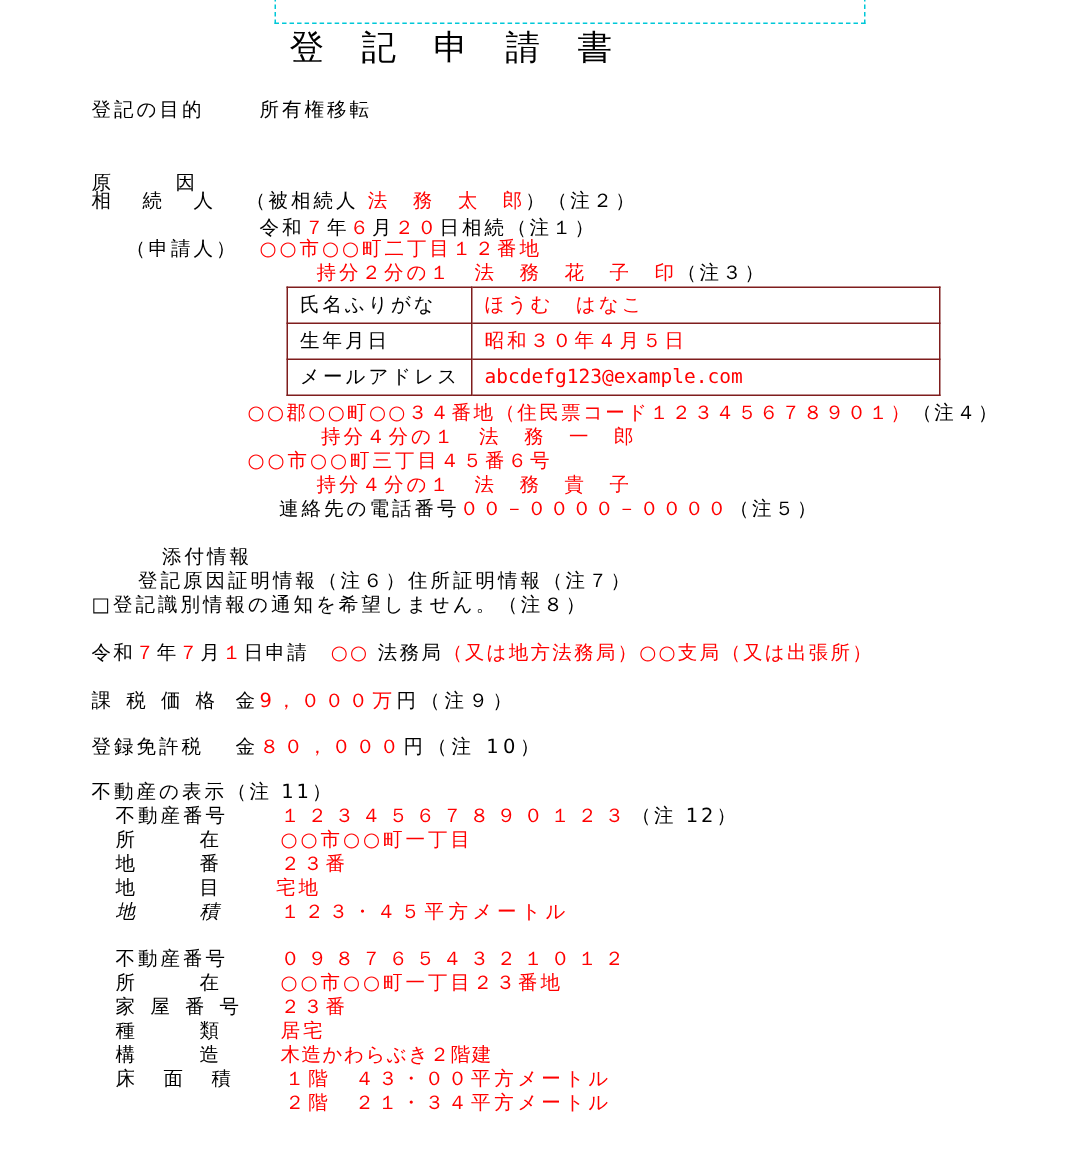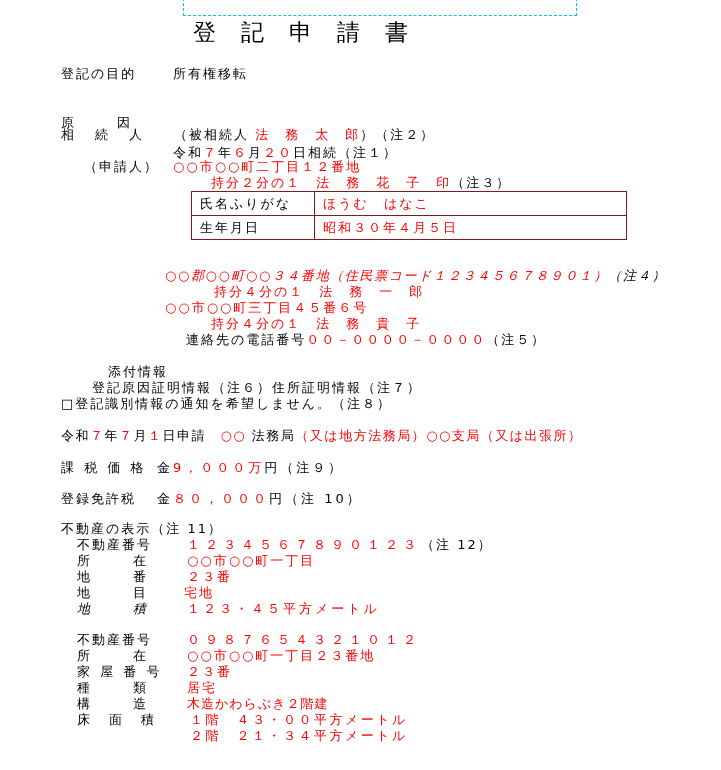--- a/index.html
+++ b/index.html
@@ -65,44 +65,48 @@
 
 <div class="abs" style="left:61px;top:66px;">登記の目的</div>
 <div class="abs" style="left:173px;top:66px;">所有権移転</div>
 
 <div class="abs" style="left:61px;top:97px;letter-spacing:1px;margin-top:18px;">原　　　因</div>
 <div class="abs" style="left:173px;top:97px;margin-top:48px;">
   <span>令和</span><span class="red">７</span><span>年</span><span class="red">６</span><span>月</span><span class="red">２０</span><span>日相続（注１）</span>
 </div>
 
 <div class="abs" style="left:61px;top:127px;letter-spacing:4px;">相　続　人</div>
-<div class="abs" style="left:174px;top:127px;">
+<div class="abs" style="left:164px;top:127px;">
   <span>（被相続人</span> <span class="red">法　務　太　郎</span><span>）（注２）</span>
 </div>
 
 <div class="abs" style="left:84px;top:159px;">（申請人）</div>
 <div class="abs red" style="left:173px;top:159px;">○○市○○町二丁目１２番地</div>
 <div class="abs" style="left:211px;top:175px;">
   <span class="red">持分２分の１　法　務　花　子　印</span><span>（注３）</span>
 </div>
 
 <table class="info">
   <tbody>
       <tr>
     <td class="k">氏名ふりがな</td>
     <td class="red">ほうむ　はなこ</td>
   </tr>
   <tr>
     <td class="k">生年月日</td>
     <td class="red">昭和３０年４月５日</td>
   </tr>
+  <tr>
+    <td class="k">メールアドレス</td>
+    <td class="red email">abcdefg123@example.com</td>
+  </tr>
 </tbody>
   </table>
 
-<div class="abs" style="left:165px;top:268px;letter-spacing:1.6px;font-style:italic;">
+<div class="abs" style="left:165px;top:268px;letter-spacing:1.6px;">
   <span class="red">○○郡○○町○○３４番地（住民票コード１２３４５６７８９０１）</span><span>（注４）</span>
 </div>
 <div class="abs red" style="left:214px;top:284px;">持分４分の１　法　務　一　郎</div>
 <div class="abs red" style="left:165px;top:300px;">○○市○○町三丁目４５番６号</div>
 <div class="abs red" style="left:211px;top:316px;">持分４分の１　法　務　貴　子</div>
 <div class="abs" style="left:186px;top:332px;">
   <span>連絡先の電話番号</span><span class="red">００－００００－００００</span><span>（注５）</span>
 </div>
 
 <div class="abs" style="left:61px;top:364px;margin-left:47px;">添付情報</div>

